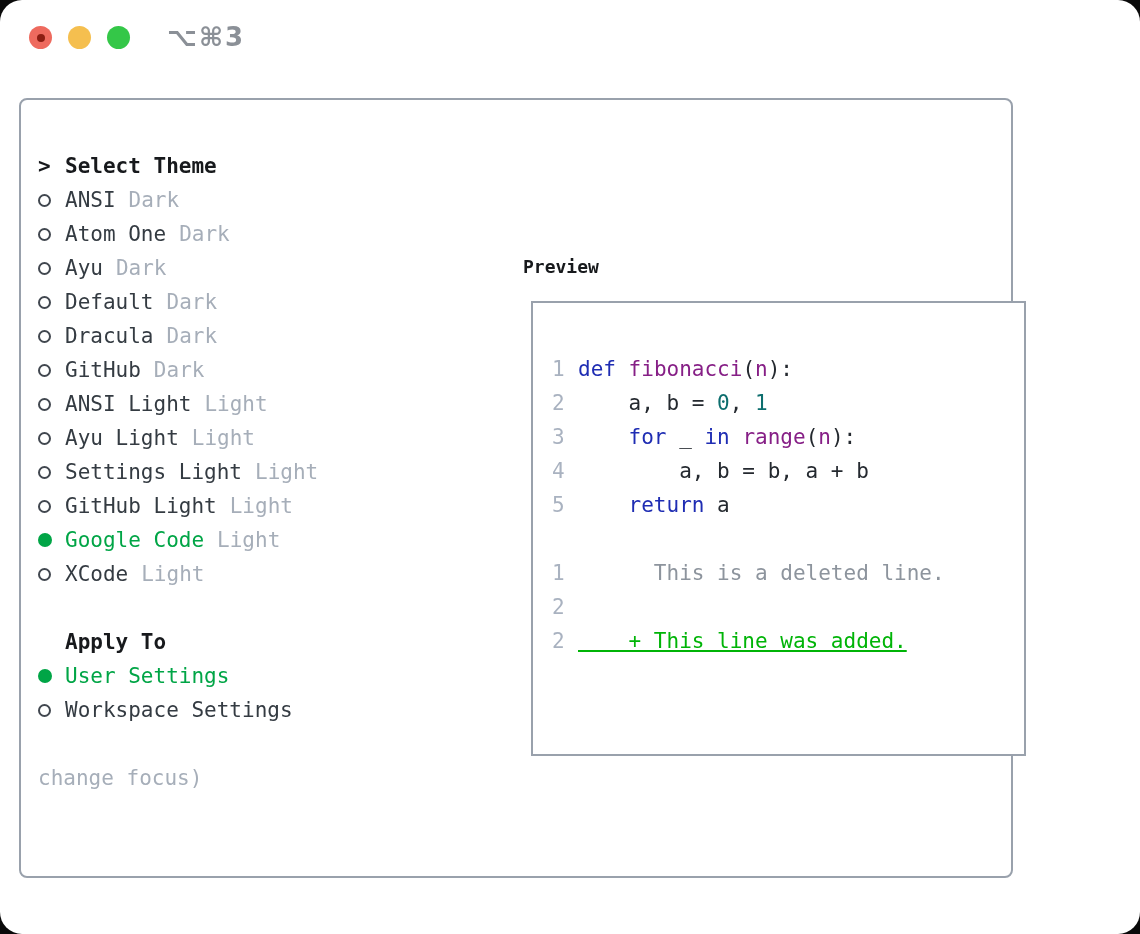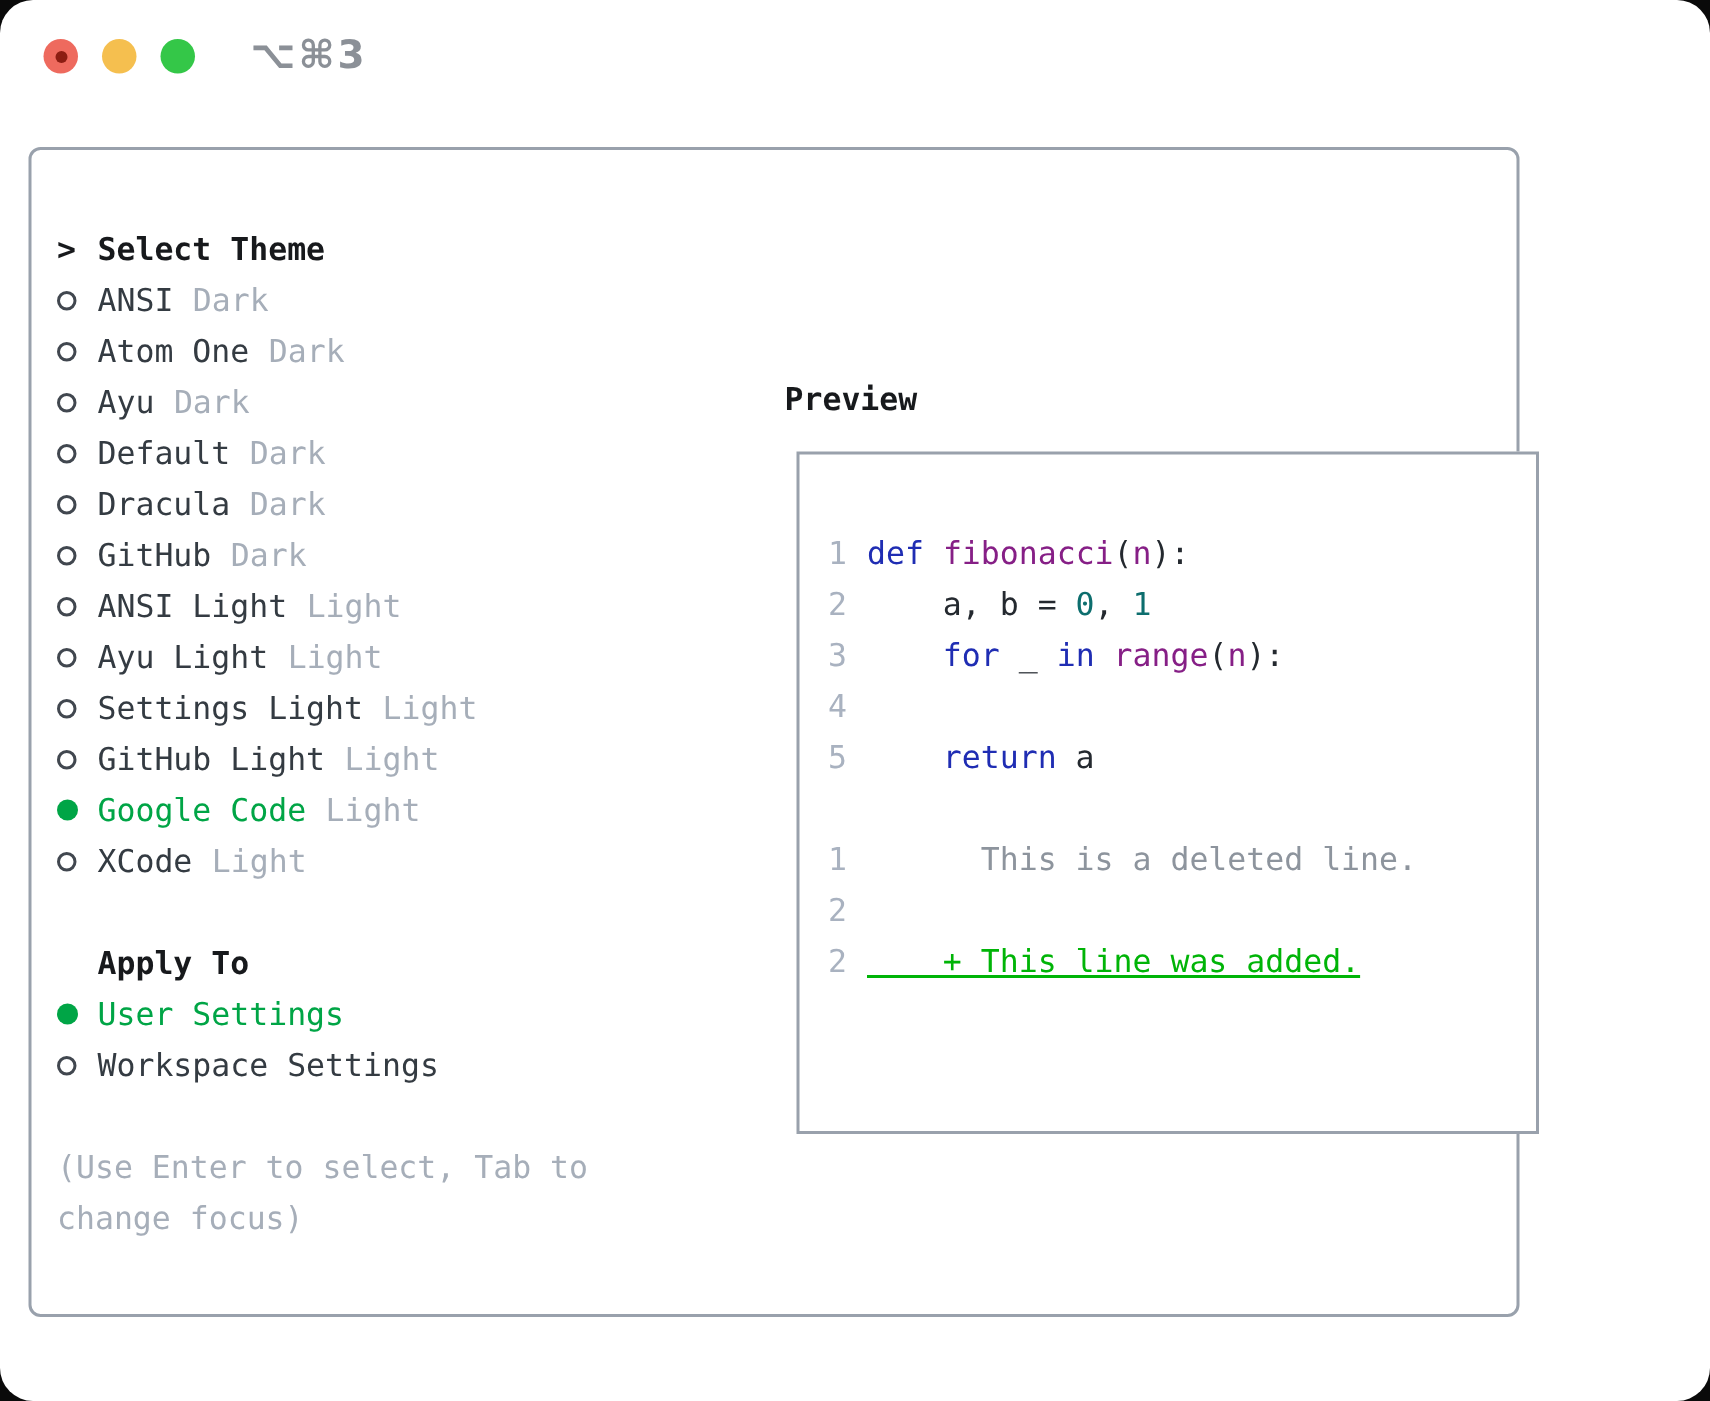--- a/index.html
+++ b/index.html
@@ -33,21 +33,21 @@
   .ring{width:13px;height:13px;border-radius:50%;border:2px solid #41474f;box-sizing:border-box;}
   .ringfill{width:14px;height:14px;border-radius:50%;background:var(--green);}
   .arrow{font-weight:bold;color:var(--header);font-size:21px;}
   .hdr{font-weight:bold;color:var(--header);text-align:center;}
   .item-label{color:var(--text);}
   .item-label.sel{color:var(--green);}
   .variant{color:var(--muted);margin-left:13px;}
   .hint{color:var(--muted);}
   
   .preview-label{position:absolute;left:502px;top:149px;height:34px;display:flex;align-items:center;
-    font-size:21px;font-weight:bold;color:var(--header);}
+    font-size:18px;font-weight:bold;color:var(--header);}
   .preview-box{
     position:absolute;left:510px;top:201px;width:472px;height:402px;
     border:2px solid var(--border);background:#fff;box-sizing:content-box;
     padding-top:49px;padding-left:19px;overflow:hidden;
   }
   .code-row{height:34px;display:flex;align-items:center;font-size:21px;white-space:pre;}
   .gutter{width:26px;flex:0 0 26px;color:var(--gutter);}
   .tok-plain{color:var(--code-plain);}
   .tok-keyword{color:var(--keyword);}
   .tok-function{color:var(--function);}
@@ -95,32 +95,31 @@
       <div class="row">
         <span class="marker"></span>
         <span class="hdr">Apply To</span>
       </div>
       <div id="apply-options">
           <div class="row"><span class="marker"><span class="ringfill"></span></span><span class="item-label sel">User Settings</span></div>
           <div class="row"><span class="marker"><span class="ring"></span></span><span class="item-label">Workspace Settings</span></div>
         </div>
       <div class="row"></div>
       <div id="hint-lines">
-          <div class="row hint">(Use Enter to select, Tab to</div>
           <div class="row hint">change focus)</div>
         </div>
     </div>
 
     <div class="preview-label">Preview</div>
     <div class="preview-box">
       <div id="preview-lines">
           <div class="code-row"><span class="gutter">1</span><span class="tok-keyword">def</span><span class="tok-plain"> </span><span class="tok-function">fibonacci</span><span class="tok-plain">(</span><span class="tok-function">n</span><span class="tok-plain">):</span></div>
           <div class="code-row"><span class="gutter">2</span><span class="tok-plain">    a, b = </span><span class="tok-number">0</span><span class="tok-plain">, </span><span class="tok-number">1</span></div>
           <div class="code-row"><span class="gutter">3</span><span class="tok-plain">    </span><span class="tok-keyword">for</span><span class="tok-plain"> _ </span><span class="tok-keyword">in</span><span class="tok-plain"> </span><span class="tok-function">range</span><span class="tok-plain">(</span><span class="tok-function">n</span><span class="tok-plain">):</span></div>
-          <div class="code-row"><span class="gutter">4</span></div>
+          <div class="code-row"><span class="gutter">4</span><span class="tok-plain">        a, b = b, a + b</span></div>
           <div class="code-row"><span class="gutter">5</span><span class="tok-plain">    </span><span class="tok-keyword">return</span><span class="tok-plain"> a</span></div>
           <div class="code-row"><span class="gutter"></span></div>
           <div class="code-row"><span class="gutter">1</span><span class="tok-context">      This is a deleted line.</span></div>
           <div class="code-row"><span class="gutter">2</span></div>
           <div class="code-row"><span class="gutter">2</span><span class="tok-added">    + This line was added.</span></div>
         </div>
     </div>
 
   </div>
 </div>

